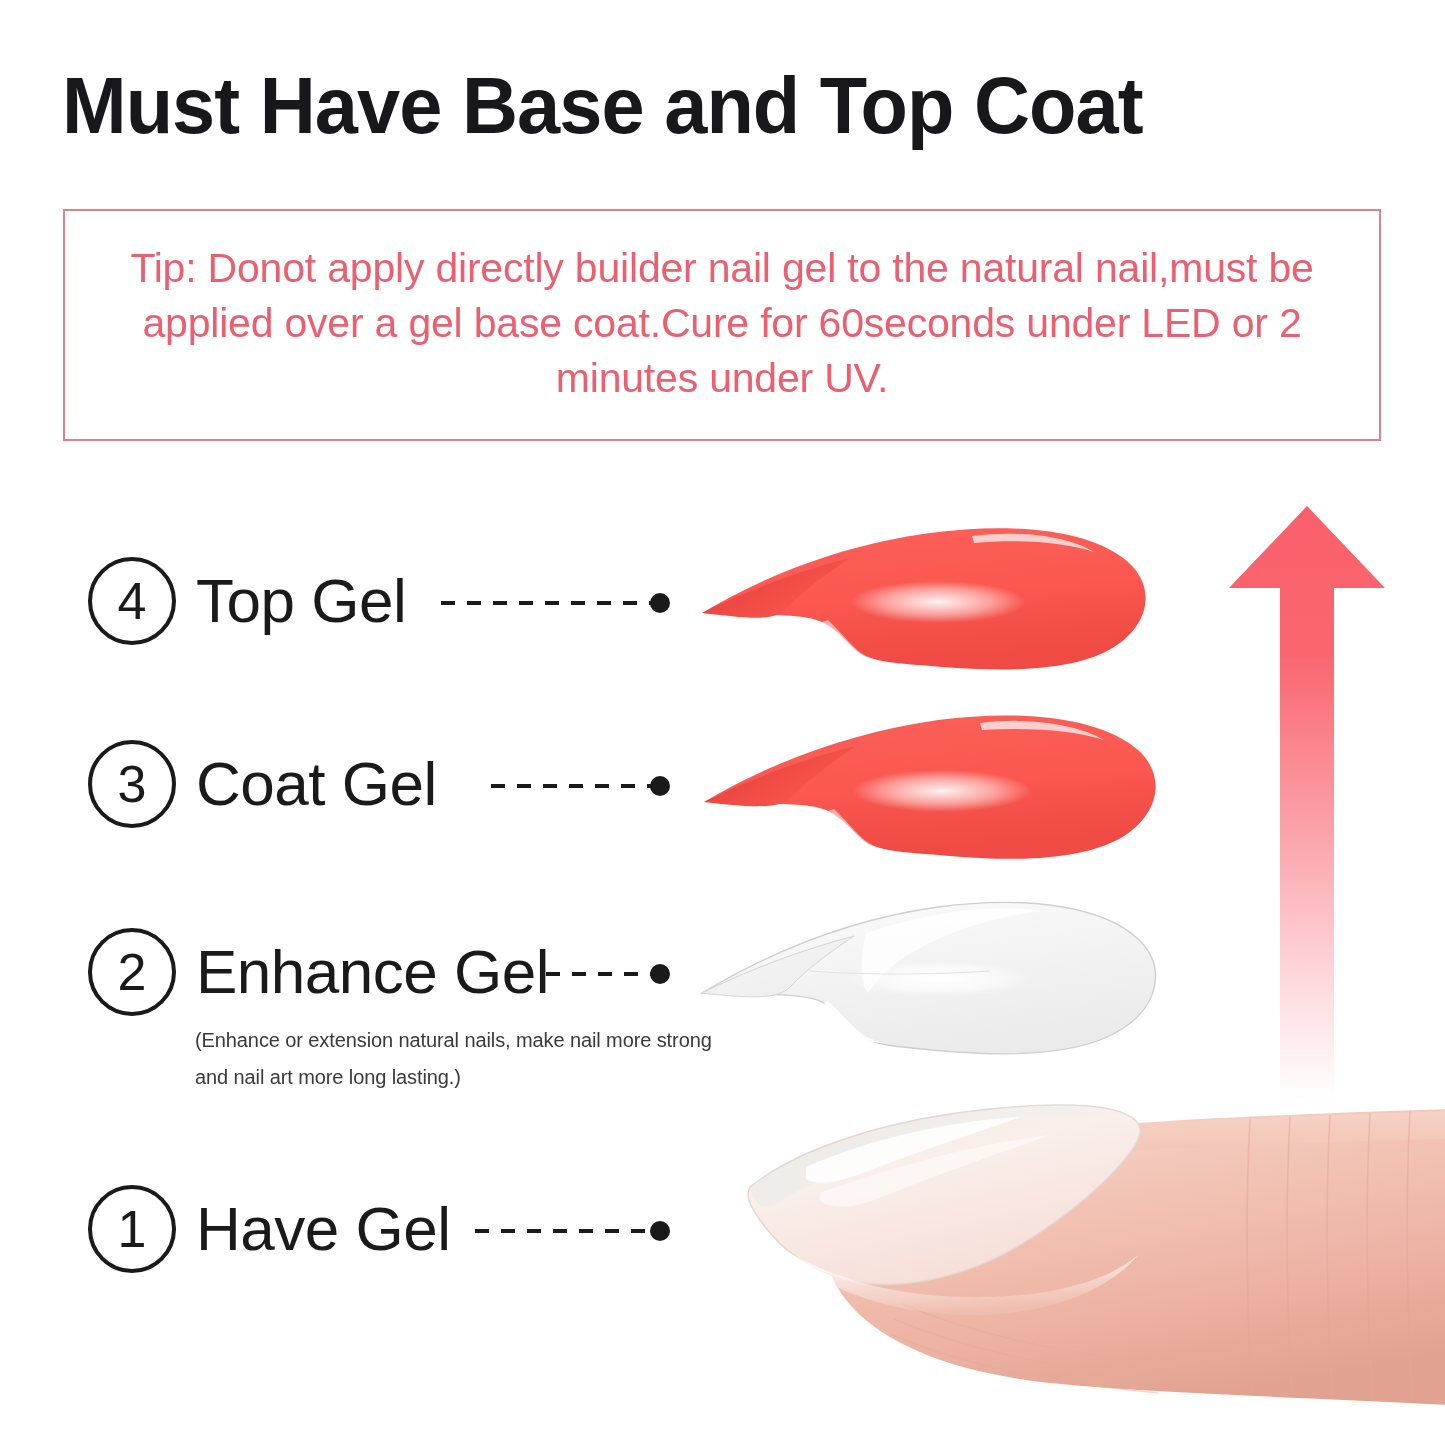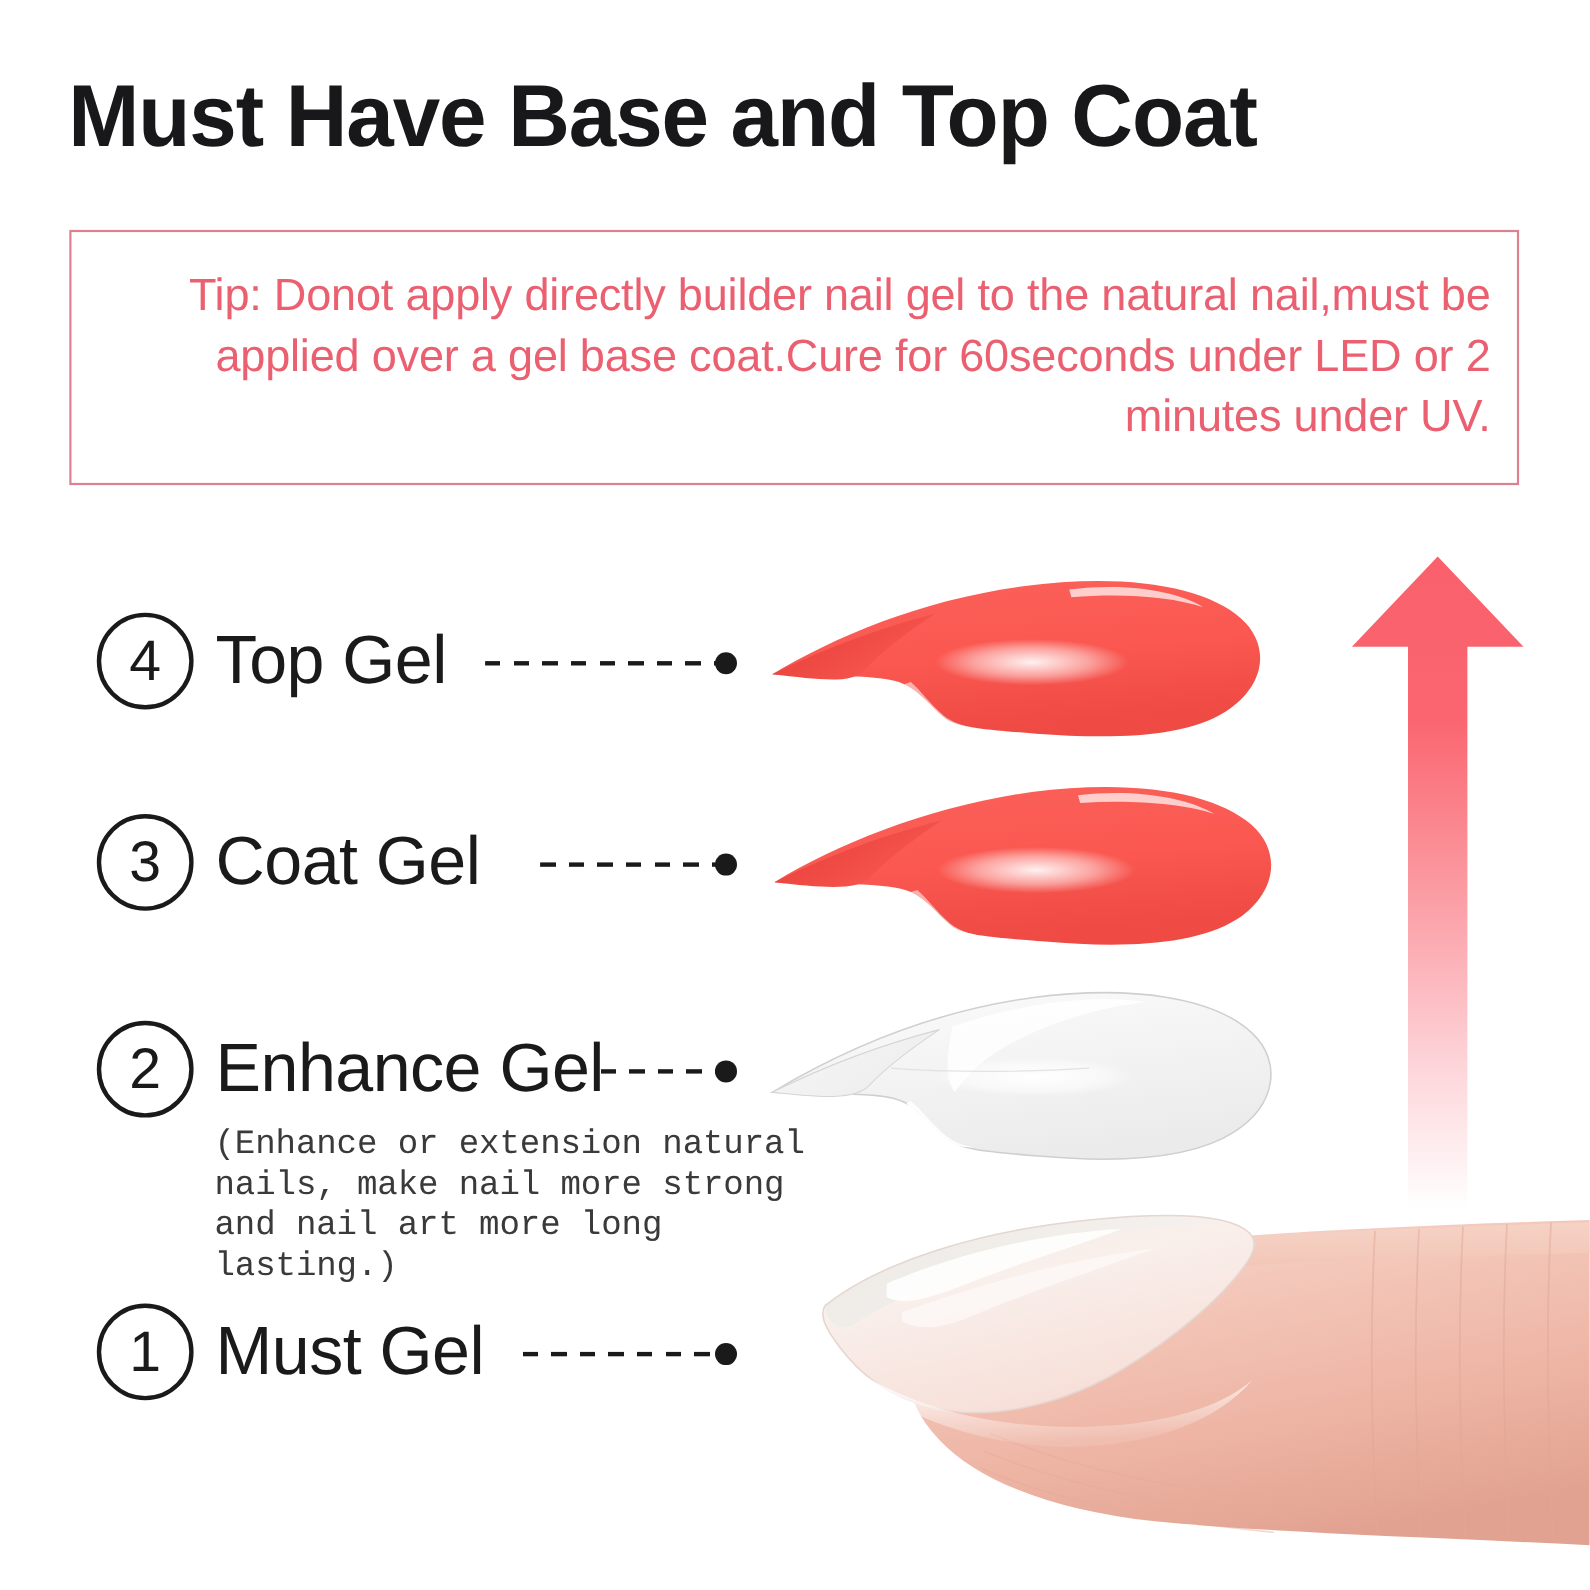--- a/index.html
+++ b/index.html
@@ -44,21 +44,21 @@
     box-sizing: border-box;
     background: #ffffff;
   }
   .tip-text {
     position: absolute;
     left: 0;
     top: 30px;
     width: 100%;
     padding: 0 24px;
     box-sizing: border-box;
-    text-align: right;
+    text-align: center;
     font-size: 41px;
     line-height: 55px;
     color: #eb6070;
     font-family: "Liberation Sans", sans-serif;
     letter-spacing: -0.2px;
   }
 
   
   .step {
     position: absolute;
@@ -119,25 +119,25 @@
     left: 0;
     width: 20px;
     height: 20px;
     background: #1a1a1a;
     border-radius: 50%;
   }
 
   .step-desc {
     position: absolute;
     left: 195px;
-    font-size: 31px;
+    font-size: 20px;
     line-height: 37px;
     color: #3a3a3a;
     width: 540px;
-    font-family: Liberation Mono, monospace;
+    font-family: Liberation Sans, sans-serif;
     letter-spacing: -0.1px;
   }
 
   
   .blob {
     position: absolute;
   }
 
   
   .arrow-wrap {
@@ -276,21 +276,21 @@
     <path d="M138,108 C148,117 156,127 166,136 C174,144 184,148 196,150 C180,150 168,148 160,142 C148,132 142,120 134,110 Z" fill="#ffffff" opacity="0.9"></path>
     <ellipse cx="250" cy="86" rx="92" ry="18" fill="url(#clearGloss)"></ellipse>
     <path d="M120,78 C170,82 240,82 300,78" stroke="#dcdcdc" stroke-width="1" fill="none" opacity="0.8"></path>
   </svg>
 </div>
 
 <div class="step" style="top:1185px;">
   <div class="step-circle">
     <div class="step-num">1</div>
   </div>
-  <div class="step-label">Must Gel</div>
+  <div class="step-label">Have Gel</div>
   <div class="leader" style="left:475px; width:182px;"></div>
   <div class="leader-dot" style="left:650px;"></div>
 </div>
 
 <div class="arrow-wrap">
   <svg width="170" height="600" viewBox="0 0 170 600" xmlns="http://www.w3.org/2000/svg">
     <defs>
       <linearGradient id="arrowGrad" x1="0" y1="0" x2="0" y2="1">
         <stop offset="0%" stop-color="#f9606b"></stop>
         <stop offset="25%" stop-color="#fa6670"></stop>

